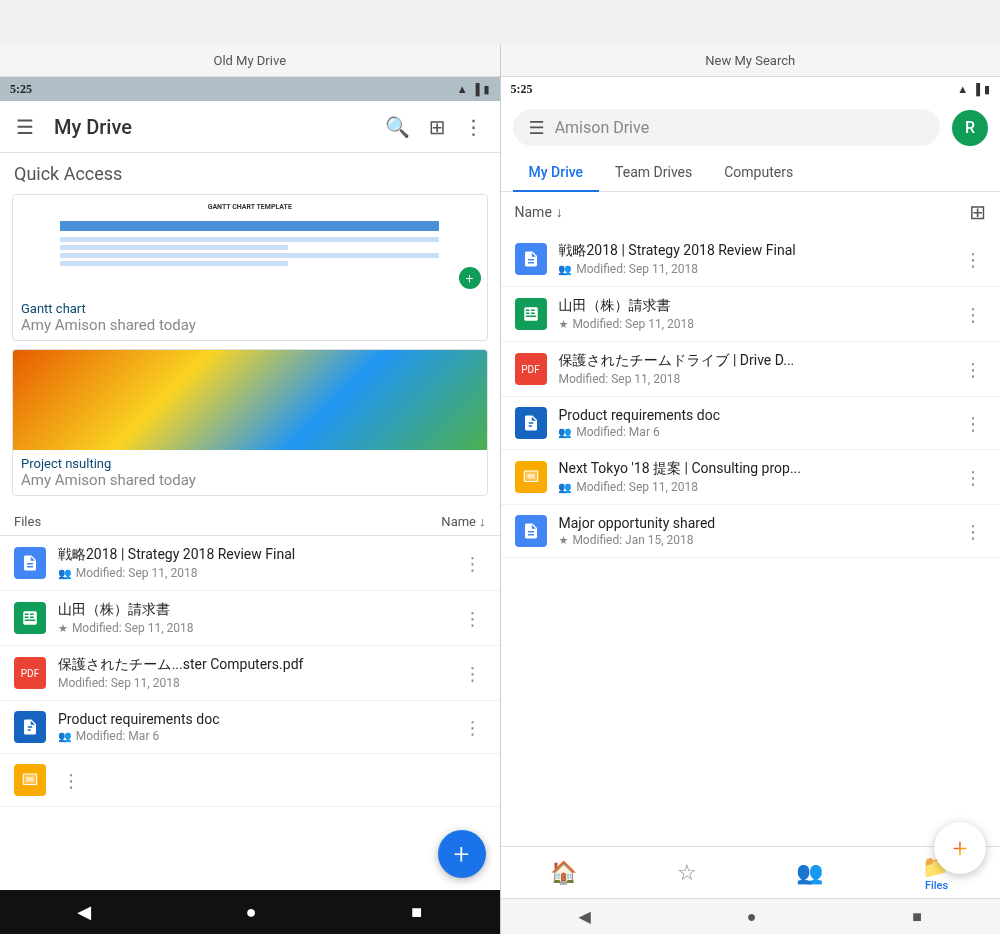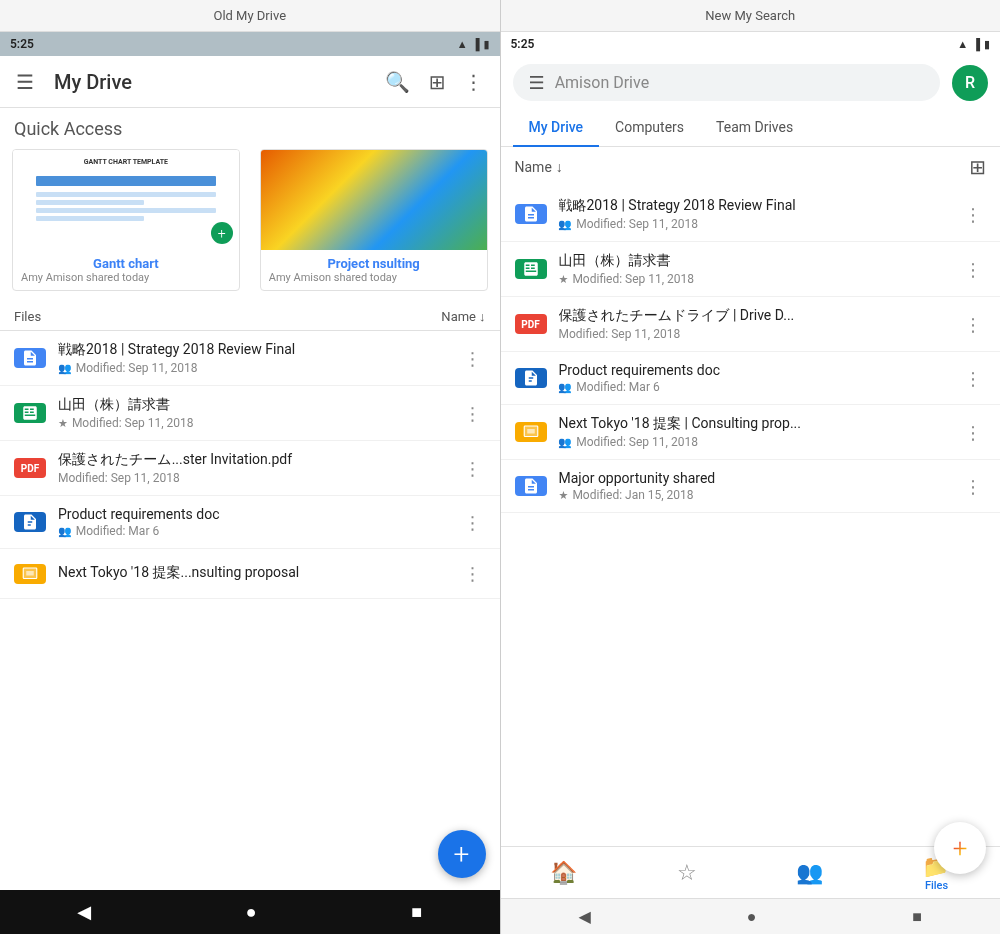--- a/index.html
+++ b/index.html
@@ -13,20 +13,21 @@
     }
 
     
     .panel {
       flex: 1;
       display: flex;
       flex-direction: column;
       background: #fff;
       position: relative;
       overflow: hidden;
+      margin-top: 45px;
     }
     .panel-left {
       border-right: 1px solid #ccc;
     }
     .panel-label {
       background: #f5f5f5;
       text-align: center;
       font-size: 13px;
       color: #555;
       padding: 8px 0;
@@ -34,21 +35,21 @@
     }
     .status-bar {
       background: #b0bec5;
       display: flex;
       align-items: center;
       justify-content: space-between;
       padding: 4px 10px;
       height: 24px;
     }
     .status-bar-right { display: flex; align-items: center; gap: 4px; }
-    .status-time { font-size: 12px; font-weight: 600; color: #222; }
+    .status-time { font-size: 12px; font-weight: 600; color: #222; font-family: Liberation Serif, serif; }
     .status-icon { font-size: 11px; color: #333; }
 
     
     .left-toolbar {
       display: flex;
       align-items: center;
       padding: 8px 14px;
       background: #fff;
       border-bottom: 1px solid #e0e0e0;
       height: 52px;
@@ -71,23 +72,24 @@
     }
 
     .quick-access-label {
       font-size: 18px;
       color: #555;
       padding: 10px 14px 6px;
     }
 
     .quick-access-cards {
       display: flex;
-      gap: 12px;
+      gap: 0;
       padding: 0 8px 8px;
       overflow: hidden;
+      flex-direction: column;
     }
     .qa-card {
       flex: 1;
       margin: 4px;
       border: 1px solid #e0e0e0;
       border-radius: 4px;
       overflow: hidden;
       background: #fff;
     }
     .qa-card-thumb {
@@ -155,26 +157,25 @@
       width: 100%;
       height: 100%;
       background: linear-gradient(135deg, #e65c00 0%, #f9d423 35%, #2196f3 65%, #4caf50 100%);
     }
 
     .qa-card-info {
       padding: 6px 8px;
     }
     .qa-card-name {
       font-size: 13px;
-      font-weight: 700;
-      color: #3b82f6;
-      text-align: center;
+      font-weight: 400;
+      color: #0c4a6e;
     }
     .qa-card-sub {
-      font-size: 11px;
+      font-size: 15px;
       color: #888;
     }
 
     .files-header {
       display: flex;
       justify-content: space-between;
       align-items: center;
       padding: 6px 14px;
       border-bottom: 1px solid #e0e0e0;
     }
@@ -190,27 +191,27 @@
     .file-list { flex: 1; overflow-y: auto; }
     .file-item {
       display: flex;
       align-items: center;
       padding: 10px 14px;
       border-bottom: 1px solid #f0f0f0;
       cursor: pointer;
     }
     .file-icon {
       width: 32px;
-      height: 20px;
+      height: 32px;
       border-radius: 4px;
       display: flex;
       align-items: center;
       justify-content: center;
       font-size: 13px;
-      font-weight: 700;
+      font-weight: 400;
       color: #fff;
       flex-shrink: 0;
       margin-right: 12px;
     }
     .icon-docs { background: #4285f4; font-size: 16px; }
     .icon-sheets { background: #0f9d58; font-size: 16px; }
     .icon-pdf { background: #ea4335; font-size: 10px; }
     .icon-word { background: #1565c0; font-size: 16px; }
     .icon-slides { background: #f9ab00; font-size: 16px; }
 
@@ -519,21 +520,21 @@
           <span class="meta-icon">★</span>
           <span>Modified: Sep 11, 2018</span>
         </div>
       </div>
       <span class="three-dots">⋮</span>
     </div>
 
     <div class="file-item">
       <div class="file-icon icon-pdf">PDF</div>
       <div class="file-info">
-        <div class="file-name">保護されたチーム...ster Invitation.pdf</div>
+        <div class="file-name">保護されたチーム...ster Computers.pdf</div>
         <div class="file-meta">
           <span>Modified: Sep 11, 2018</span>
         </div>
       </div>
       <span class="three-dots">⋮</span>
     </div>
 
     <div class="file-item">
       <div class="file-icon icon-word">
         <svg width="18" height="18" viewBox="0 0 24 24" fill="white">
@@ -550,26 +551,20 @@
       <span class="three-dots">⋮</span>
     </div>
 
     <div class="file-item">
       <div class="file-icon icon-slides">
         <svg width="18" height="18" viewBox="0 0 24 24" fill="white">
             <rect x="3" y="4" width="18" height="14" rx="1" fill="white" opacity="0.3"></rect>
             <rect x="3" y="4" width="18" height="14" rx="1" stroke="white" stroke-width="1.5" fill="none"></rect>
             <rect x="7" y="8" width="10" height="6" fill="white" opacity="0.6"></rect>
           </svg>
-      </div>
-      <div class="file-info">
-        <div class="file-name">Next Tokyo '18 提案...nsulting proposal</div>
-        <div class="file-meta">
-          <span></span>
-        </div>
       </div>
       <span class="three-dots">⋮</span>
     </div>
 
   </div>
 
   <div class="fab">+</div>
 
   <div class="android-nav">
     <button class="android-nav-btn">◀</button>
@@ -593,22 +588,22 @@
   <div class="right-search-bar">
     <div class="search-input-wrapper">
       <span class="search-menu-icon">☰</span>
       <span class="search-placeholder">Amison Drive</span>
     </div>
     <div class="avatar-circle">R</div>
   </div>
 
   <div class="right-tabs">
     <div class="right-tab active">My Drive</div>
+    <div class="right-tab">Team Drives</div>
     <div class="right-tab">Computers</div>
-    <div class="right-tab">Team Drives</div>
   </div>
 
   <div class="right-sort-bar">
     <span class="right-name-sort">
       <span>Name</span>
       <span>↓</span>
     </span>
     <button class="grid-icon-btn">⊞</button>
   </div>
 

